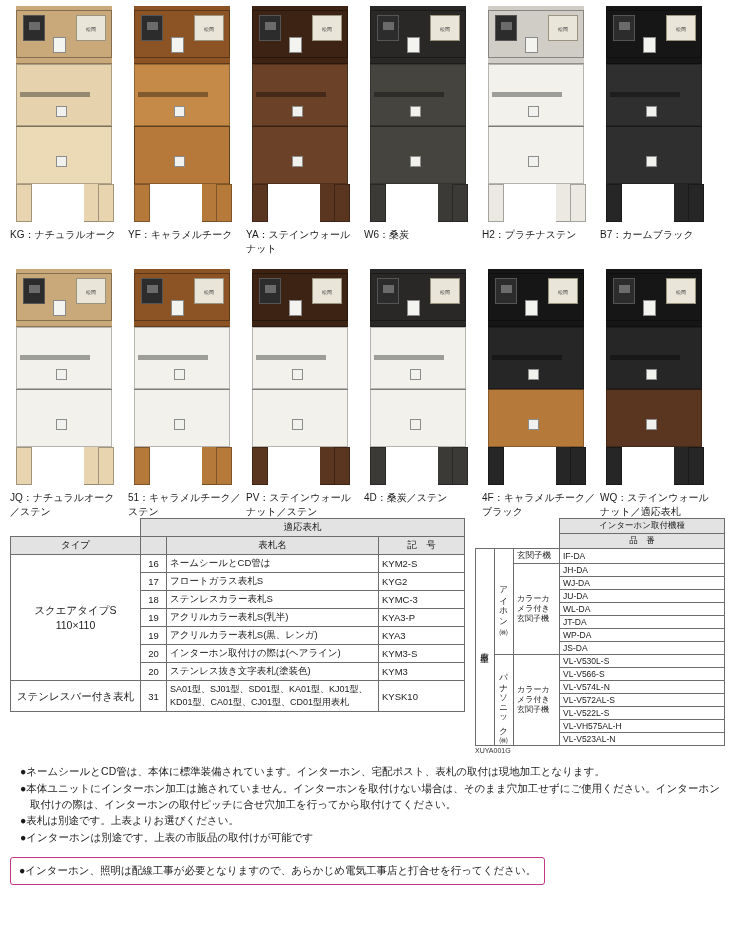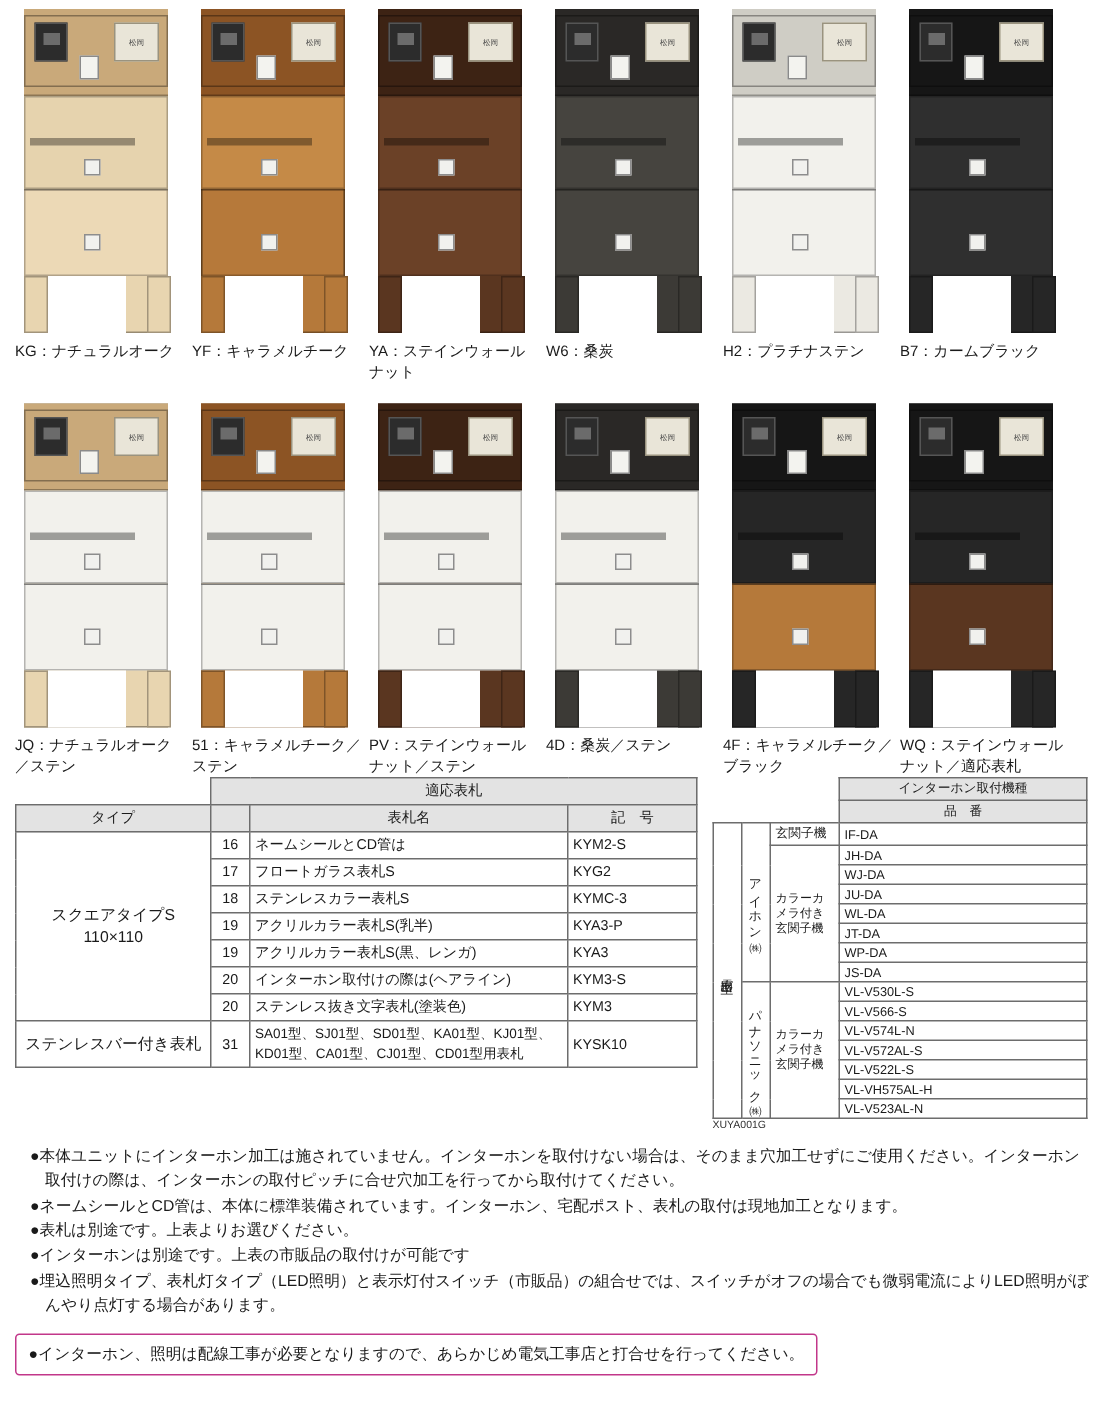--- a/index.html
+++ b/index.html
@@ -489,23 +489,22 @@
             </tr>
       </tbody>
         </table>
       <div class="tblcode">XUYA001G</div>
     </div>
   </div>
 
   
   <div class="notes">
     <ul id="notelist">
+        <li>●ネームシールとCD管は、本体に標準装備されています。インターホン、宅配ポスト、表札の取付は現地加工となります。</li>
         <li>●本体ユニットにインターホン加工は施されていません。インターホンを取付けない場合は、そのまま穴加工せずにご使用ください。インターホン取付けの際は、インターホンの取付ピッチに合せ穴加工を行ってから取付けてください。</li>
-        <li>●ネームシールとCD管は、本体に標準装備されています。インターホン、宅配ポスト、表札の取付は現地加工となります。</li>
         <li>●表札は別途です。上表よりお選びください。</li>
         <li>●インターホンは別途です。上表の市販品の取付けが可能です</li>
-        <li>●埋込照明タイプ、表札灯タイプ（LED照明）と表示灯付スイッチ（市販品）の組合せでは、スイッチがオフの場合でも微弱電流によりLED照明がぼんやり点灯する場合があります。</li>
       </ul>
   </div>
 
   <div class="warn">●インターホン、照明は配線工事が必要となりますので、あらかじめ電気工事店と打合せを行ってください。</div>
 
 </div>
 
 </body></html>

